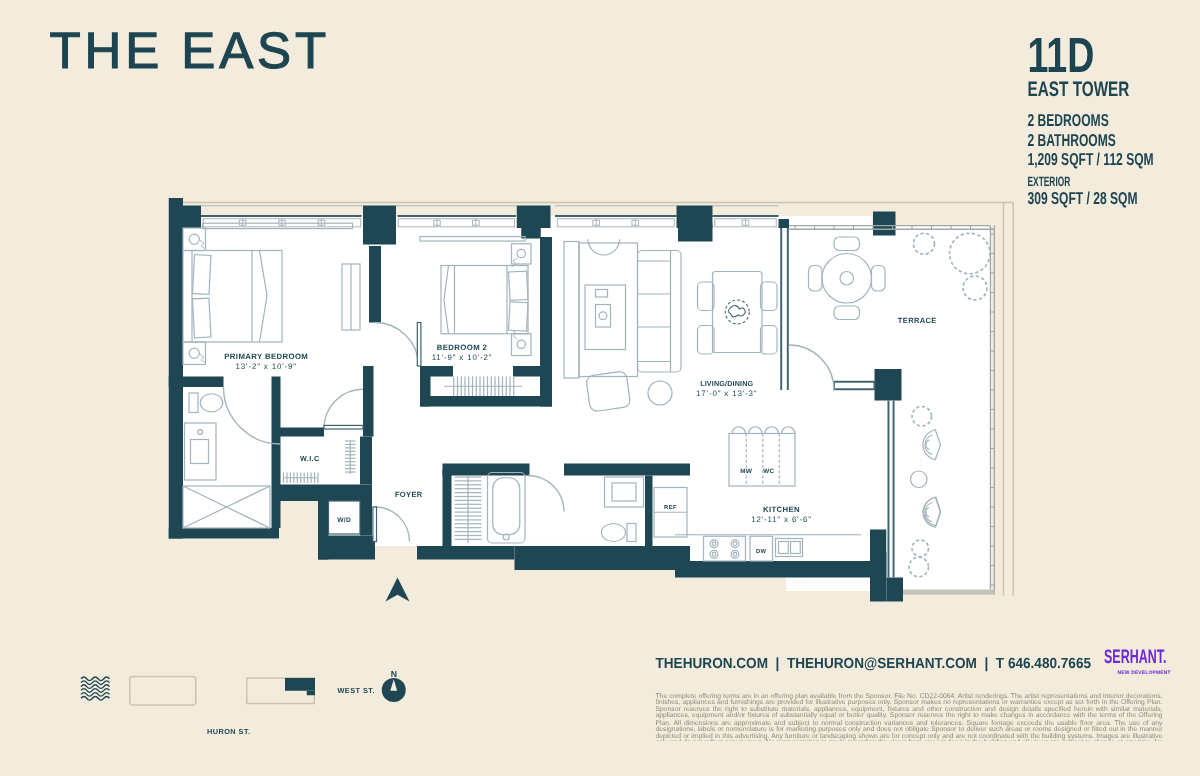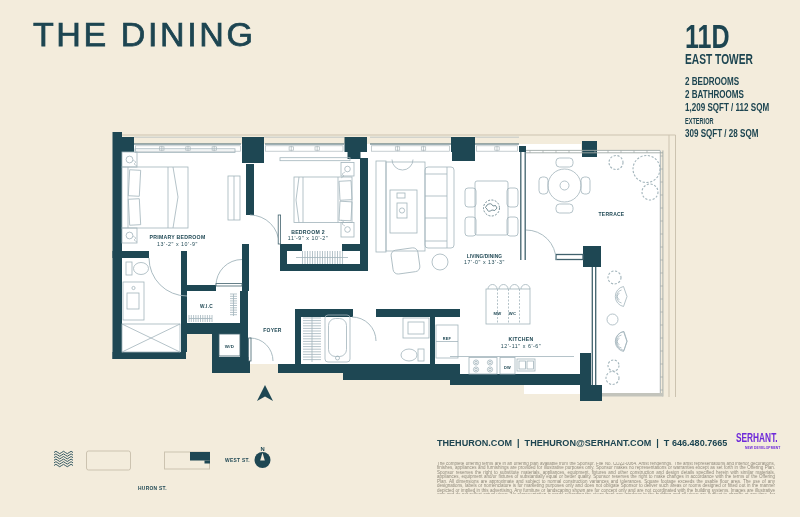--- a/index.html
+++ b/index.html
@@ -16,21 +16,21 @@
   #uext .cond2{transform:scaleX(0.62);}
   #ulist2{font-size:11.5px;line-height:12px;margin-top:1px;}
   #contact{position:absolute;left:437px;top:437px;font-size:9.8px;font-weight:bold;color:#1D4551;letter-spacing:0px;white-space:nowrap;transform:scaleX(0.925);transform-origin:0 0;}
   #serhant{position:absolute;left:736px;top:430px;color:#6d28d9;}
   #serhant .big{font-size:13px;font-weight:bold;transform:scaleX(0.64);transform-origin:0 0;white-space:nowrap;}
   #serhant .small{font-size:3.3px;letter-spacing:0.12px;font-weight:bold;margin-top:0.5px;margin-left:9px;white-space:nowrap;}
   #fine{position:absolute;left:437px;top:462px;width:338px;font-size:4.5px;line-height:4.42px;color:#8F897B;text-align:justify;height:31.6px;overflow:hidden;}
 </style>
 </head>
 <body>
-<div id="logo">THE DINING</div>
+<div id="logo">THE EAST</div>
 <div id="unit">
   <div id="u11d"><span class="cond">11D</span></div>
   <div id="utower"><span class="cond">EAST TOWER</span></div>
   <div id="ulist"><span class="cond2">2 BEDROOMS<br>2 BATHROOMS<br>1,209 SQFT / 112 SQM</span></div>
   <div id="uext"><span class="cond2">EXTERIOR</span></div>
   <div id="ulist2"><span class="cond2">309 SQFT / 28 SQM</span></div>
 </div>
 <svg id="plan" width="800" height="517" viewBox="0 0 800 517" style="position:absolute;left:0;top:0;">
 <g fill="#FFFFFF" stroke="none">
 <rect x="114" y="144" width="467" height="215"></rect>

